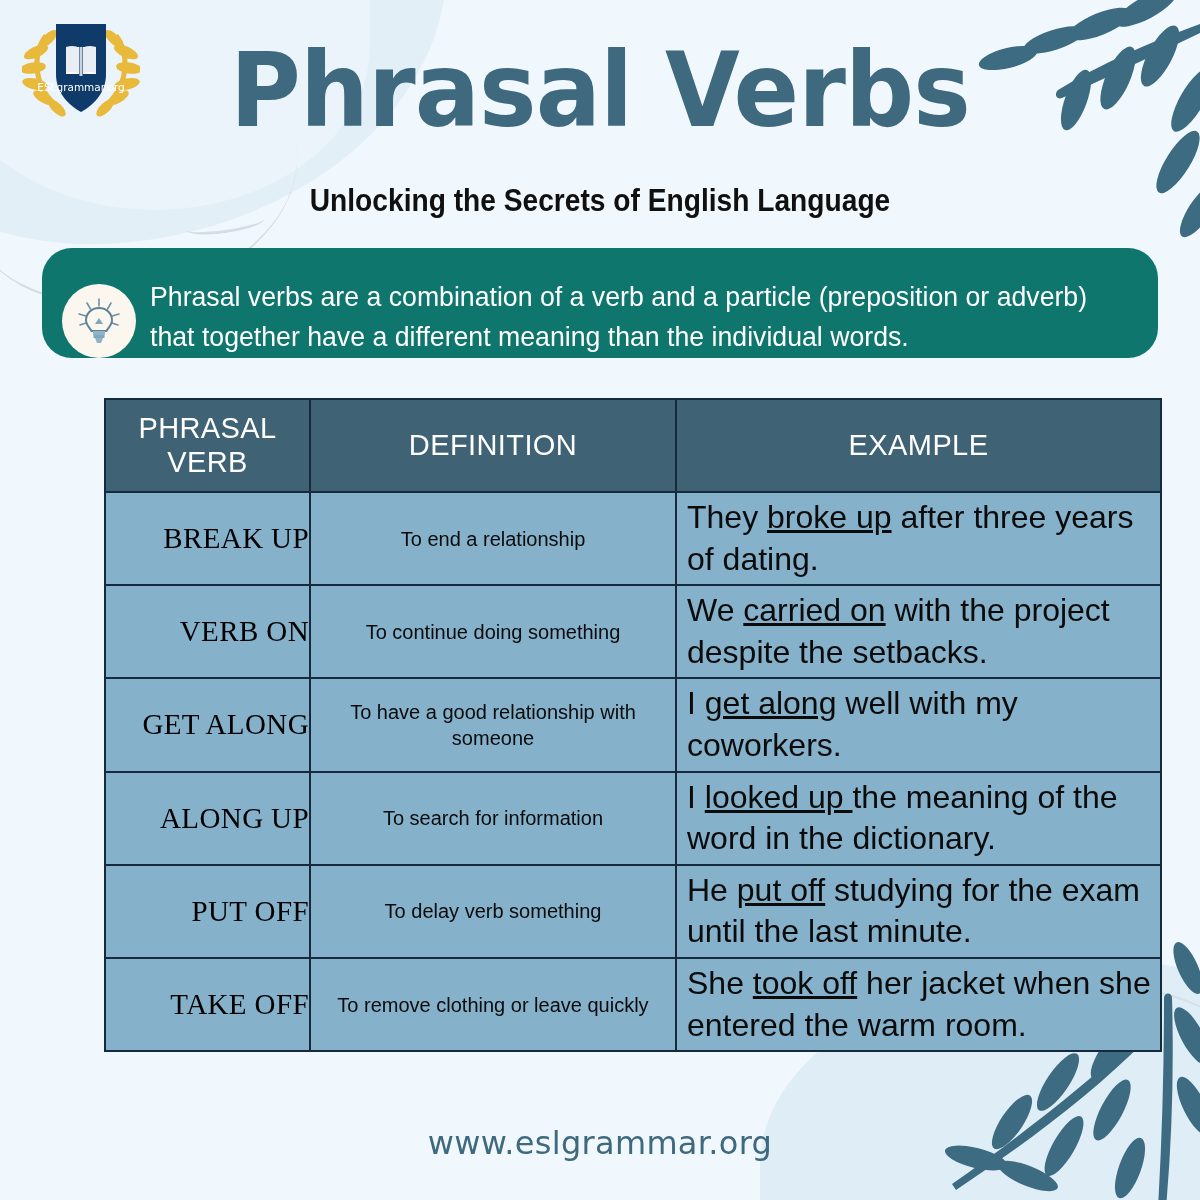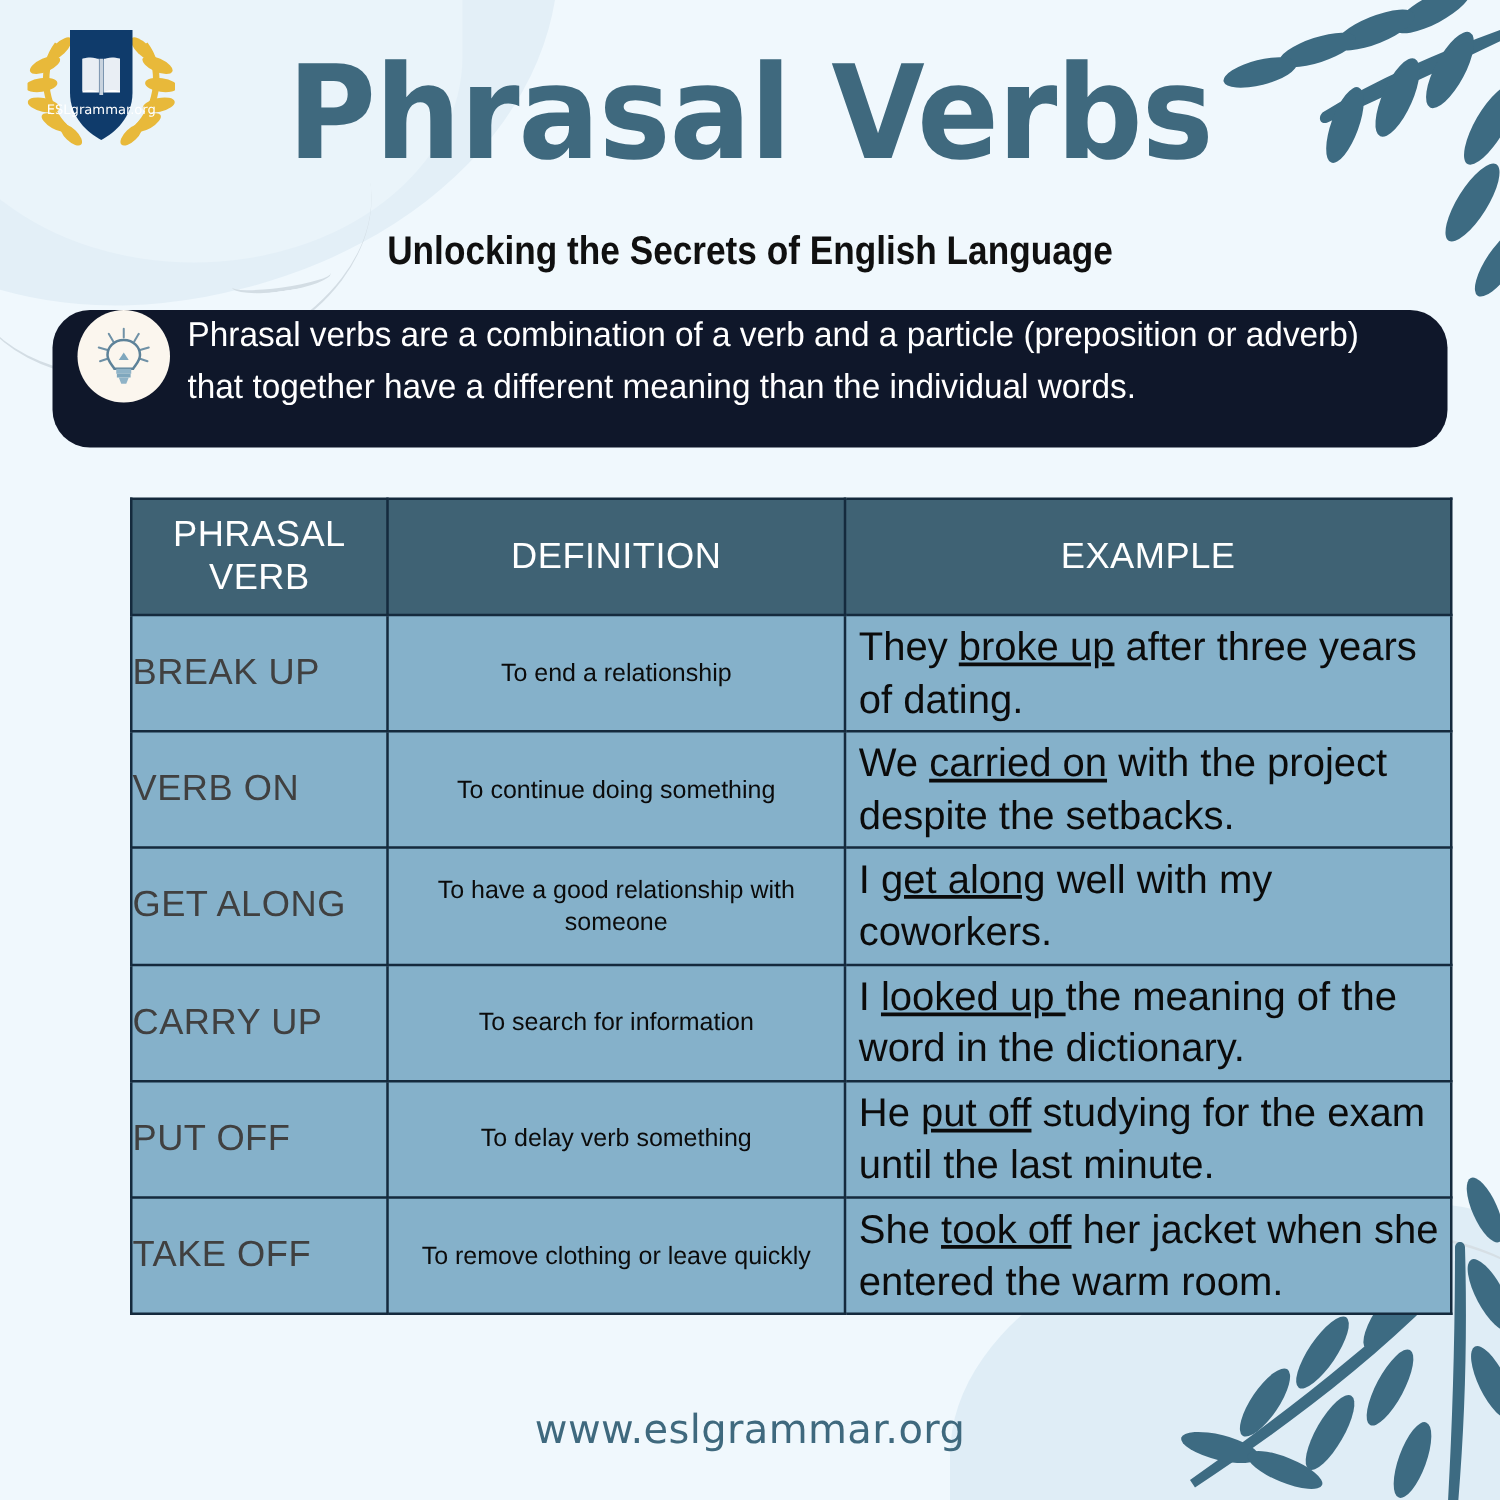--- a/index.html
+++ b/index.html
@@ -110,23 +110,23 @@
     font-size:32px; font-weight:700;
     color:#101010;
     font-family:"Liberation Sans", sans-serif;
     transform:scaleX(.88);
   }
 
   
   .callout {
     position:absolute; left:42px; top:248px;
     width:1116px; height:110px;
-    background:#0f172a;
+    background:#0f766e;
     border-radius:30px;
-    display:flex; align-items:flex-start;
+    display:flex; align-items:flex-end;
     padding:0 26px 0 20px;
   }
   .bulb-circle {
     flex:0 0 auto;
     width:74px; height:74px;
     background:#fbf6ee;
     border-radius:50%;
     display:flex; align-items:center; justify-content:center;
     margin-right:14px;
   }
@@ -165,25 +165,25 @@
     font-weight:400;
     text-align:center;
     letter-spacing:.4px;
     line-height:1.15;
     font-family:"Liberation Sans", sans-serif;
   }
   tbody tr { height:92px; }
   tbody td { background:#85b1ca; vertical-align:middle; }
 
   td.verb {
-    color:#404040;
+    color:#000000;
     font-size:29px;
-    text-align:left;
+    text-align:right;
     letter-spacing:.4px;
-    font-family:Liberation Sans, sans-serif;
+    font-family:Liberation Serif, serif;
   }
   td.def {
     color:#0b0b0b;
     font-size:20px;
     text-align:center;
     line-height:1.3;
     padding:4px 10px;
     font-family:"Liberation Sans", sans-serif;
   }
   td.ex {
@@ -341,21 +341,21 @@
             <td class="verb">VERB ON</td>
             <td class="def">To continue doing something</td>
             <td class="ex"><span>We </span><u>carried on</u><span> with the project despite the setbacks.</span></td>
           </tr>
           <tr>
             <td class="verb">GET ALONG</td>
             <td class="def">To have a good relationship with someone</td>
             <td class="ex"><span>I </span><u>get along</u><span> well with my coworkers.</span></td>
           </tr>
           <tr>
-            <td class="verb">CARRY UP</td>
+            <td class="verb">ALONG UP</td>
             <td class="def">To search for information</td>
             <td class="ex"><span>I </span><u>looked up </u><span>the meaning of the word in the dictionary.</span></td>
           </tr>
           <tr>
             <td class="verb">PUT OFF</td>
             <td class="def">To delay verb something</td>
             <td class="ex"><span>He </span><u>put off</u><span> studying for the exam until the last minute.</span></td>
           </tr>
           <tr>
             <td class="verb">TAKE OFF</td>

